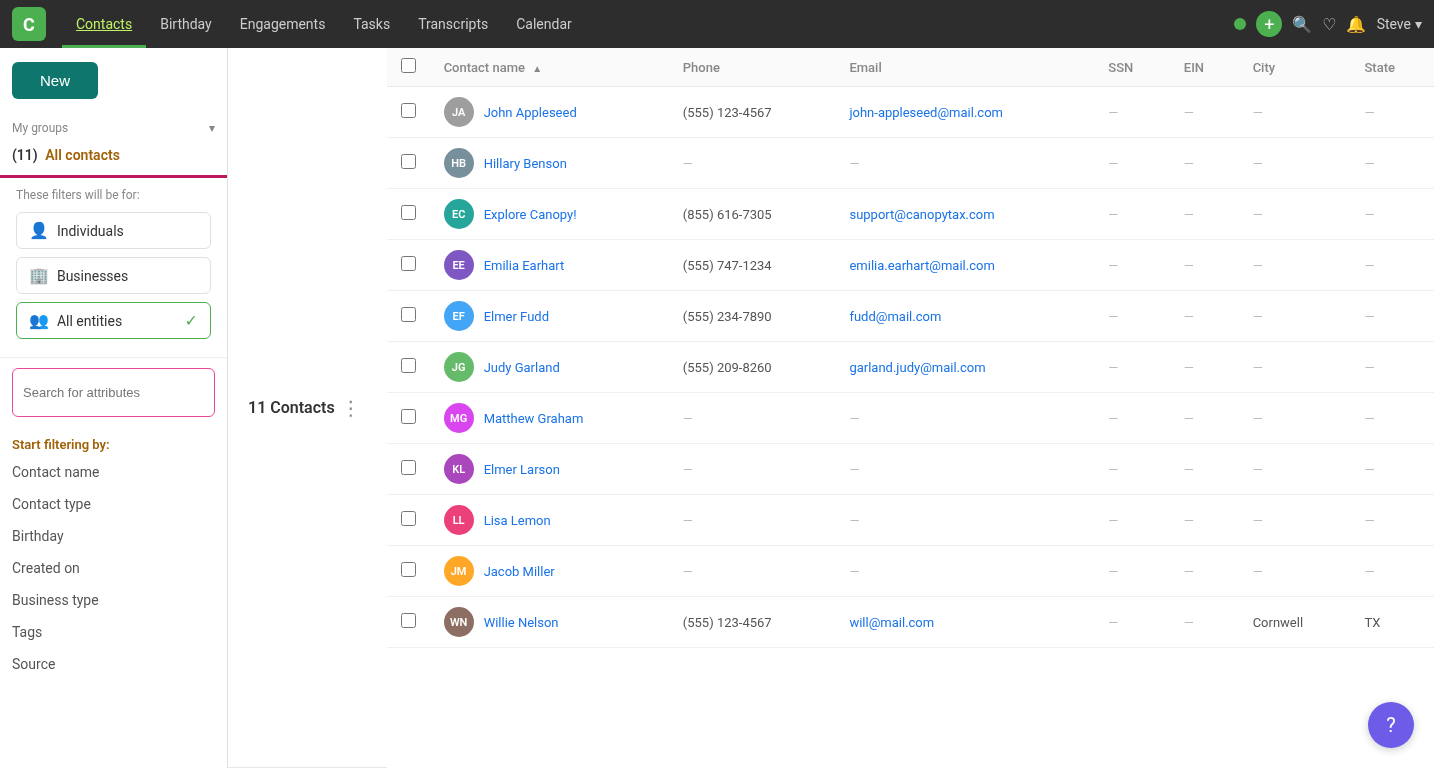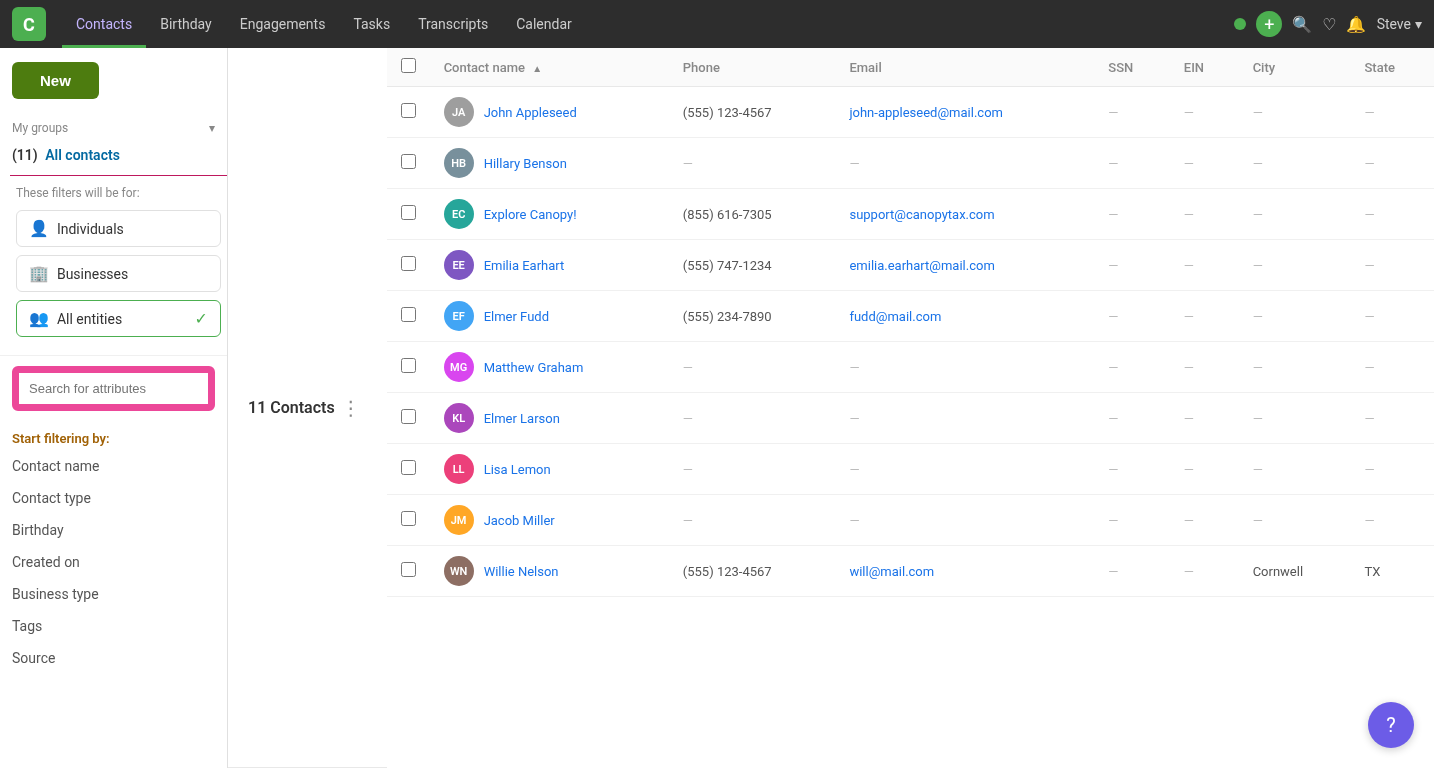--- a/index.html
+++ b/index.html
@@ -13,21 +13,21 @@
     .nav-logo {
       width: 34px; height: 34px; background: #4caf50; border-radius: 6px;
       display: flex; align-items: center; justify-content: center;
       font-weight: bold; font-size: 18px; color: #fff; margin-right: 16px; flex-shrink: 0;
     }
     .nav-links { display: flex; gap: 0; flex: 1; }
     .nav-link {
       color: #ccc; padding: 0 14px; height: 48px; display: flex; align-items: center;
       cursor: pointer; font-size: 14px; position: relative;
     }
-    .nav-link.active { color: #c4b5fd; }
+    .nav-link.active { color: #bef264; text-decoration: underline; }
     .nav-link.active::after {
       content: ''; position: absolute; bottom: 0; left: 0; right: 0; height: 3px; background: #4caf50;
     }
     .nav-right { display: flex; align-items: center; gap: 10px; margin-left: auto; }
     .nav-icon { color: #ccc; cursor: pointer; font-size: 16px; }
     .nav-dot { width: 12px; height: 12px; background: #4caf50; border-radius: 50%; }
     .nav-plus {
       width: 26px; height: 26px; background: #4caf50; border-radius: 50%;
       display: flex; align-items: center; justify-content: center; color: #fff; font-size: 18px; cursor: pointer;
     }
@@ -36,44 +36,44 @@
     
     .app-body { display: flex; height: calc(100vh - 48px); }
 
     
     .sidebar {
       width: 228px; background: #fff; border-right: 1px solid #e0e0e0;
       display: flex; flex-direction: column; flex-shrink: 0; overflow-y: auto;
     }
     .sidebar-top { padding: 14px 12px; }
     .new-btn {
-      background: #4d7c0f; color: #fff; border: none; border-radius: 6px;
-      padding: 10px 28px; font-size: 15px; font-weight: 700; cursor: pointer; display: inline-block;
+      background: #0f766e; color: #fff; border: none; border-radius: 6px;
+      padding: 10px 28px; font-size: 15px; font-weight: 400; cursor: pointer; display: inline-block;
     }
     .sidebar-groups { padding: 8px 12px; display: flex; justify-content: space-between; align-items: center; cursor: pointer; }
     .groups-label { font-size: 12px; color: #888; }
     .groups-chevron { color: #888; font-size: 12px; }
     .all-contacts { padding: 4px 12px 12px 12px; font-size: 14px; }
-    .all-contacts span { color: #0369a1; font-weight: 600; }
+    .all-contacts span { color: #a16207; font-weight: 600; }
     .all-contacts .count { color: #333; margin-right: 4px; }
 
-    .filter-section { padding: 10px 6px; border-top: 1px solid #be185d; margin-left: 10px; }
+    .filter-section { padding: 10px 16px; border-top: 3px solid #be185d; }
     .filter-label { font-size: 12px; color: #888; margin-bottom: 10px; }
     .filter-chip {
       border: 1px solid #e0e0e0; border-radius: 6px; padding: 8px 12px;
       display: flex; align-items: center; gap: 8px; margin-bottom: 8px; cursor: pointer; background: #fff;
     }
     .filter-chip.active { border-color: #4caf50; }
     .filter-chip-icon { font-size: 16px; color: #888; }
     .filter-chip-label { font-size: 14px; color: #333; flex: 1; }
     .filter-chip-check { color: #4caf50; font-size: 16px; }
 
     .search-attrs { padding: 10px 12px; border-top: 1px solid #f0f0f0; }
     .search-attrs-input {
-      width: 100%; border: 7px solid #ec4899; border-radius: 6px; padding: 8px 10px;
+      width: 100%; border: 1px solid #ec4899; border-radius: 6px; padding: 16px 10px;
       font-size: 13px; color: #999; outline: none;
     }
 
     .filter-start-label { padding: 10px 12px 4px; font-size: 13px; font-weight: 600; color: #a16207; }
     .filter-attr-item { padding: 8px 12px; font-size: 14px; color: #555; cursor: pointer; }
 
     
     .main-content { flex: 1; display: flex; flex-direction: row; overflow: hidden; background: #fff; }
     .main-header {
       padding: 16px 20px; display: flex; align-items: center; justify-content: space-between;
@@ -303,20 +303,37 @@
     <td class="dash">—</td>
     <td class="dash">—</td>
     <td class="dash">—</td>
   </tr>
             <tr>
     <td class="checkbox-cell">
       <input type="checkbox" style="">
     </td>
     <td>
       <div class="td-name">
+        <span class="avatar" style="background:#66bb6a">JG</span>
+        <a class="contact-link">Judy Garland</a>
+      </div>
+    </td>
+    <td class="">(555) 209-8260</td>
+    <td><a class="contact-link">garland.judy@mail.com</a></td>
+    <td class="dash">—</td>
+    <td class="dash">—</td>
+    <td class="dash">—</td>
+    <td class="dash">—</td>
+  </tr>
+            <tr>
+    <td class="checkbox-cell">
+      <input type="checkbox" style="">
+    </td>
+    <td>
+      <div class="td-name">
         <span class="avatar" style="background:#d946ef">MG</span>
         <a class="contact-link">Matthew Graham</a>
       </div>
     </td>
     <td class="dash">—</td>
     <td><span class="dash">—</span></td>
     <td class="dash">—</td>
     <td class="dash">—</td>
     <td class="dash">—</td>
     <td class="dash">—</td>

